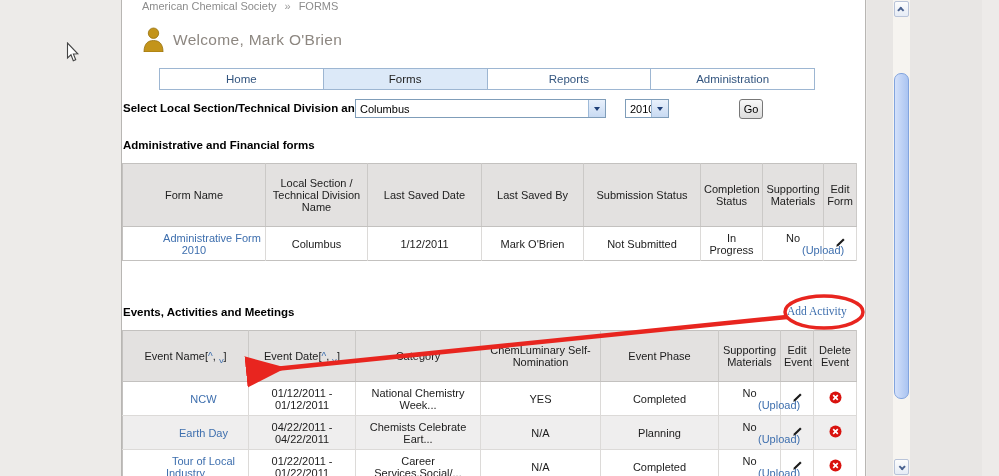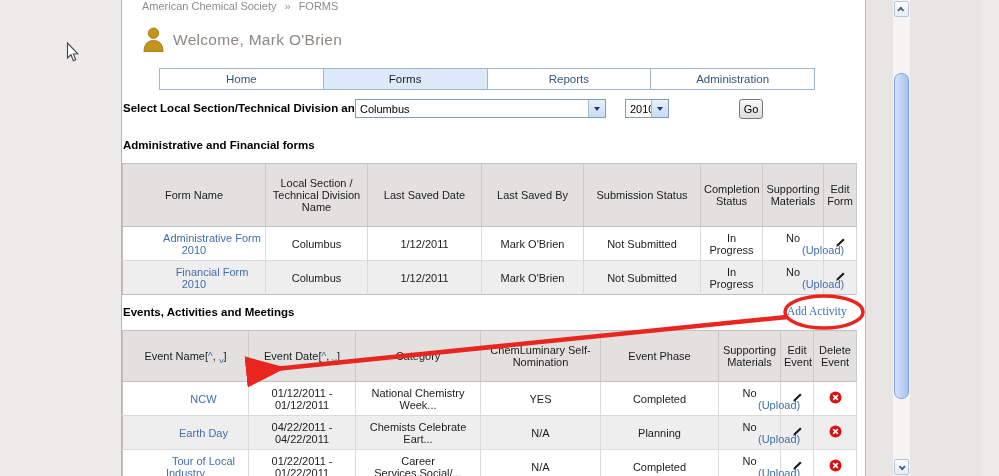--- a/index.html
+++ b/index.html
@@ -148,34 +148,20 @@
         <th>Local Section / Technical Division Name</th>
         <th>Last Saved Date</th>
         <th>Last Saved By</th>
         <th>Submission Status</th>
         <th>Completion Status</th>
         <th>Supporting Materials</th>
         <th>Edit Form</th>
       </tr>
       <tr>
         <td><a class="link">Administrative Form 2010</a></td>
-        <td>Columbus</td>
-        <td>1/12/2011</td>
-        <td>Mark O'Brien</td>
-        <td>Not Submitted</td>
-        <td>In Progress</td>
-        <td><span>No</span><br>
-            <a class="link">(Upload)</a></td>
-        <td><span class="icon-btn">
-          <svg width="11" height="11" viewBox="0 0 11 11">
-                  <path d="M1.2 9.8 L1.9 7.6 L8.1 1.4 L9.6 2.9 L3.4 9.1 Z" fill="#1a1a1a"></path>
-                </svg></span></td>
-      </tr>
-      <tr class="alt">
-        <td><a class="link">Financial Form 2010</a></td>
         <td>Columbus</td>
         <td>1/12/2011</td>
         <td>Mark O'Brien</td>
         <td>Not Submitted</td>
         <td>In Progress</td>
         <td><span>No</span><br>
             <a class="link">(Upload)</a></td>
         <td><span class="icon-btn">
           <svg width="11" height="11" viewBox="0 0 11 11">
                   <path d="M1.2 9.8 L1.9 7.6 L8.1 1.4 L9.6 2.9 L3.4 9.1 Z" fill="#1a1a1a"></path>

